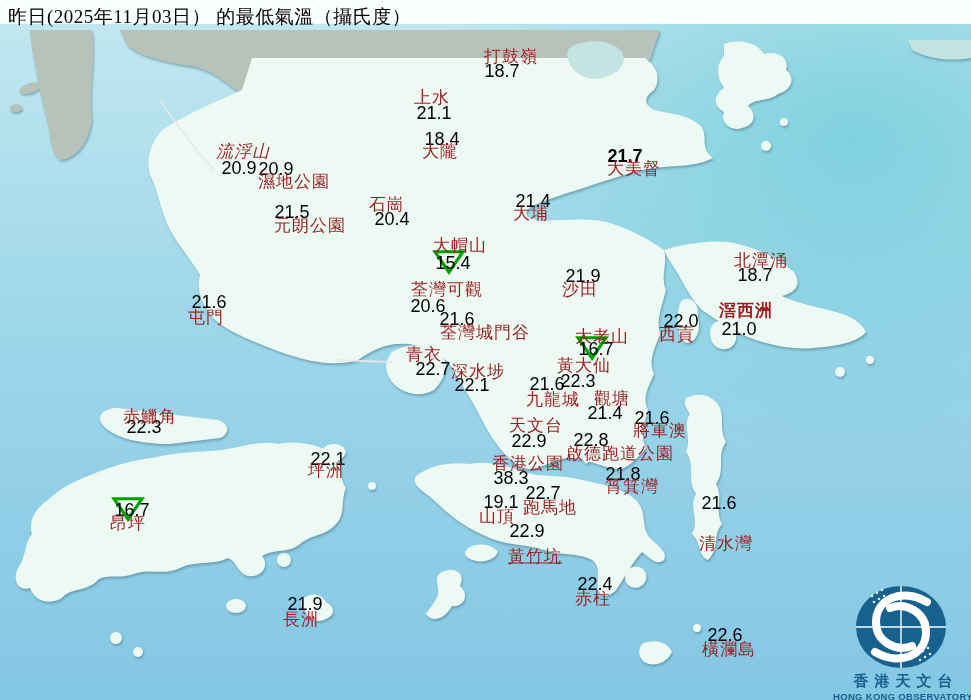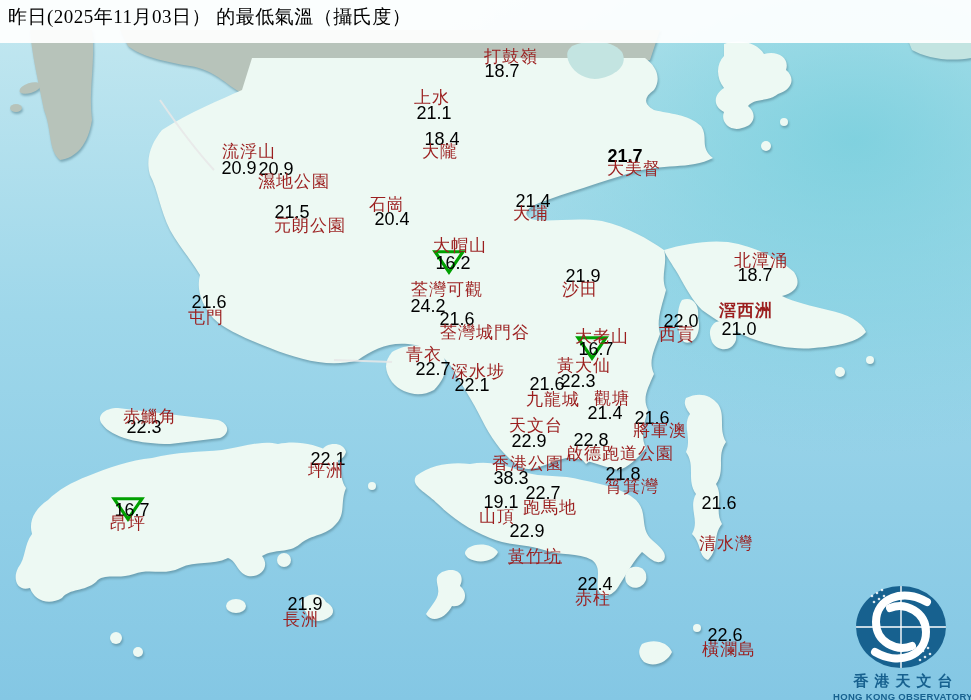--- a/index.html
+++ b/index.html
@@ -7,21 +7,21 @@
     position:relative;width:971px;height:700px;overflow:hidden;
     font-family:"Liberation Sans","DejaVu Sans",sans-serif;
   }
   .map-svg{position:absolute;left:0;top:0;z-index:0;}
   .coast{filter:drop-shadow(1.5px 2px 1.2px rgba(80,125,140,.55));}
   .land{fill:var(--land,#edf9f3);}
   .land-teal{fill:var(--land-teal,#c3e4e1);}
   .urban{fill:var(--urban,#b7c3ba);}
   .bridge{stroke:#e8e8e8;stroke-width:2;fill:none;opacity:.85;}
   .titlebar{
-    position:absolute;left:0;top:0;width:100%;height:43px;z-index:5;
+    position:absolute;left:0;top:0;width:100%;height:24px;z-index:5;
     background:rgba(255,255,255,.93);
   }
   .titlebar .title{
     position:absolute;left:8px;top:4px;white-space:nowrap;
     font-family:"Liberation Serif","DejaVu Serif",serif;
     font-size:19px;color:#000;letter-spacing:.5px;
   }
   .stations{position:absolute;left:0;top:0;width:100%;height:100%;z-index:3;}
   .station .value,.station .label{
     position:absolute;transform:translate(-50%,-50%);white-space:nowrap;z-index:3;
@@ -165,21 +165,21 @@
       <div class="station">
         <span class="value" style="left: 434px; top: 113px;">21.1</span>
         <span class="label" style="left: 432px; top: 97px;">上水</span>
       </div>
       <div class="station">
         <span class="value" style="left: 442px; top: 139px;">18.4</span>
         <span class="label" style="left: 440px; top: 151px;">大隴</span>
       </div>
       <div class="station">
         <span class="value" style="left: 239px; top: 168px;">20.9</span>
-        <span class="label" style="left: 249px; top: 151px;">流浮山</span>
+        <span class="label" style="left: 243px; top: 151px; font-style: italic;">流浮山</span>
       </div>
       <div class="station">
         <span class="value" style="left: 276px; top: 169px;">20.9</span>
         <span class="label" style="left: 294px; top: 181px;">濕地公園</span>
       </div>
       <div class="station">
         <span class="value" style="left: 292px; top: 212px;">21.5</span>
         <span class="label" style="left: 310px; top: 225px;">元朗公園</span>
       </div>
       <div class="station">
@@ -191,25 +191,25 @@
         <span class="label" style="left: 634px; top: 168px;">大美督</span>
       </div>
       <div class="station">
         <span class="value" style="left: 533px; top: 201px;">21.4</span>
         <span class="label" style="left: 531px; top: 213px;">大埔</span>
       </div>
       <div class="station">
         <svg class="marker" viewBox="0 0 36 28" style="left: 449px; top: 262px;">
           <polygon points="3,3 33,3 18,25"></polygon>
         </svg>
-        <span class="value" style="left: 453px; top: 263px;">16.2</span>
+        <span class="value" style="left: 453px; top: 263px;">15.4</span>
         <span class="label" style="left: 460px; top: 245px;">大帽山</span>
       </div>
       <div class="station">
-        <span class="value" style="left: 428px; top: 306px;">24.2</span>
+        <span class="value" style="left: 428px; top: 306px;">20.6</span>
         <span class="label" style="left: 447px; top: 289px;">荃灣可觀</span>
       </div>
       <div class="station">
         <span class="value" style="left: 583px; top: 276px;">21.9</span>
         <span class="label" style="left: 580px; top: 289px;">沙田</span>
       </div>
       <div class="station">
         <span class="value" style="left: 755px; top: 275px;">18.7</span>
         <span class="label" style="left: 761px; top: 260px;">北潭涌</span>
       </div>

